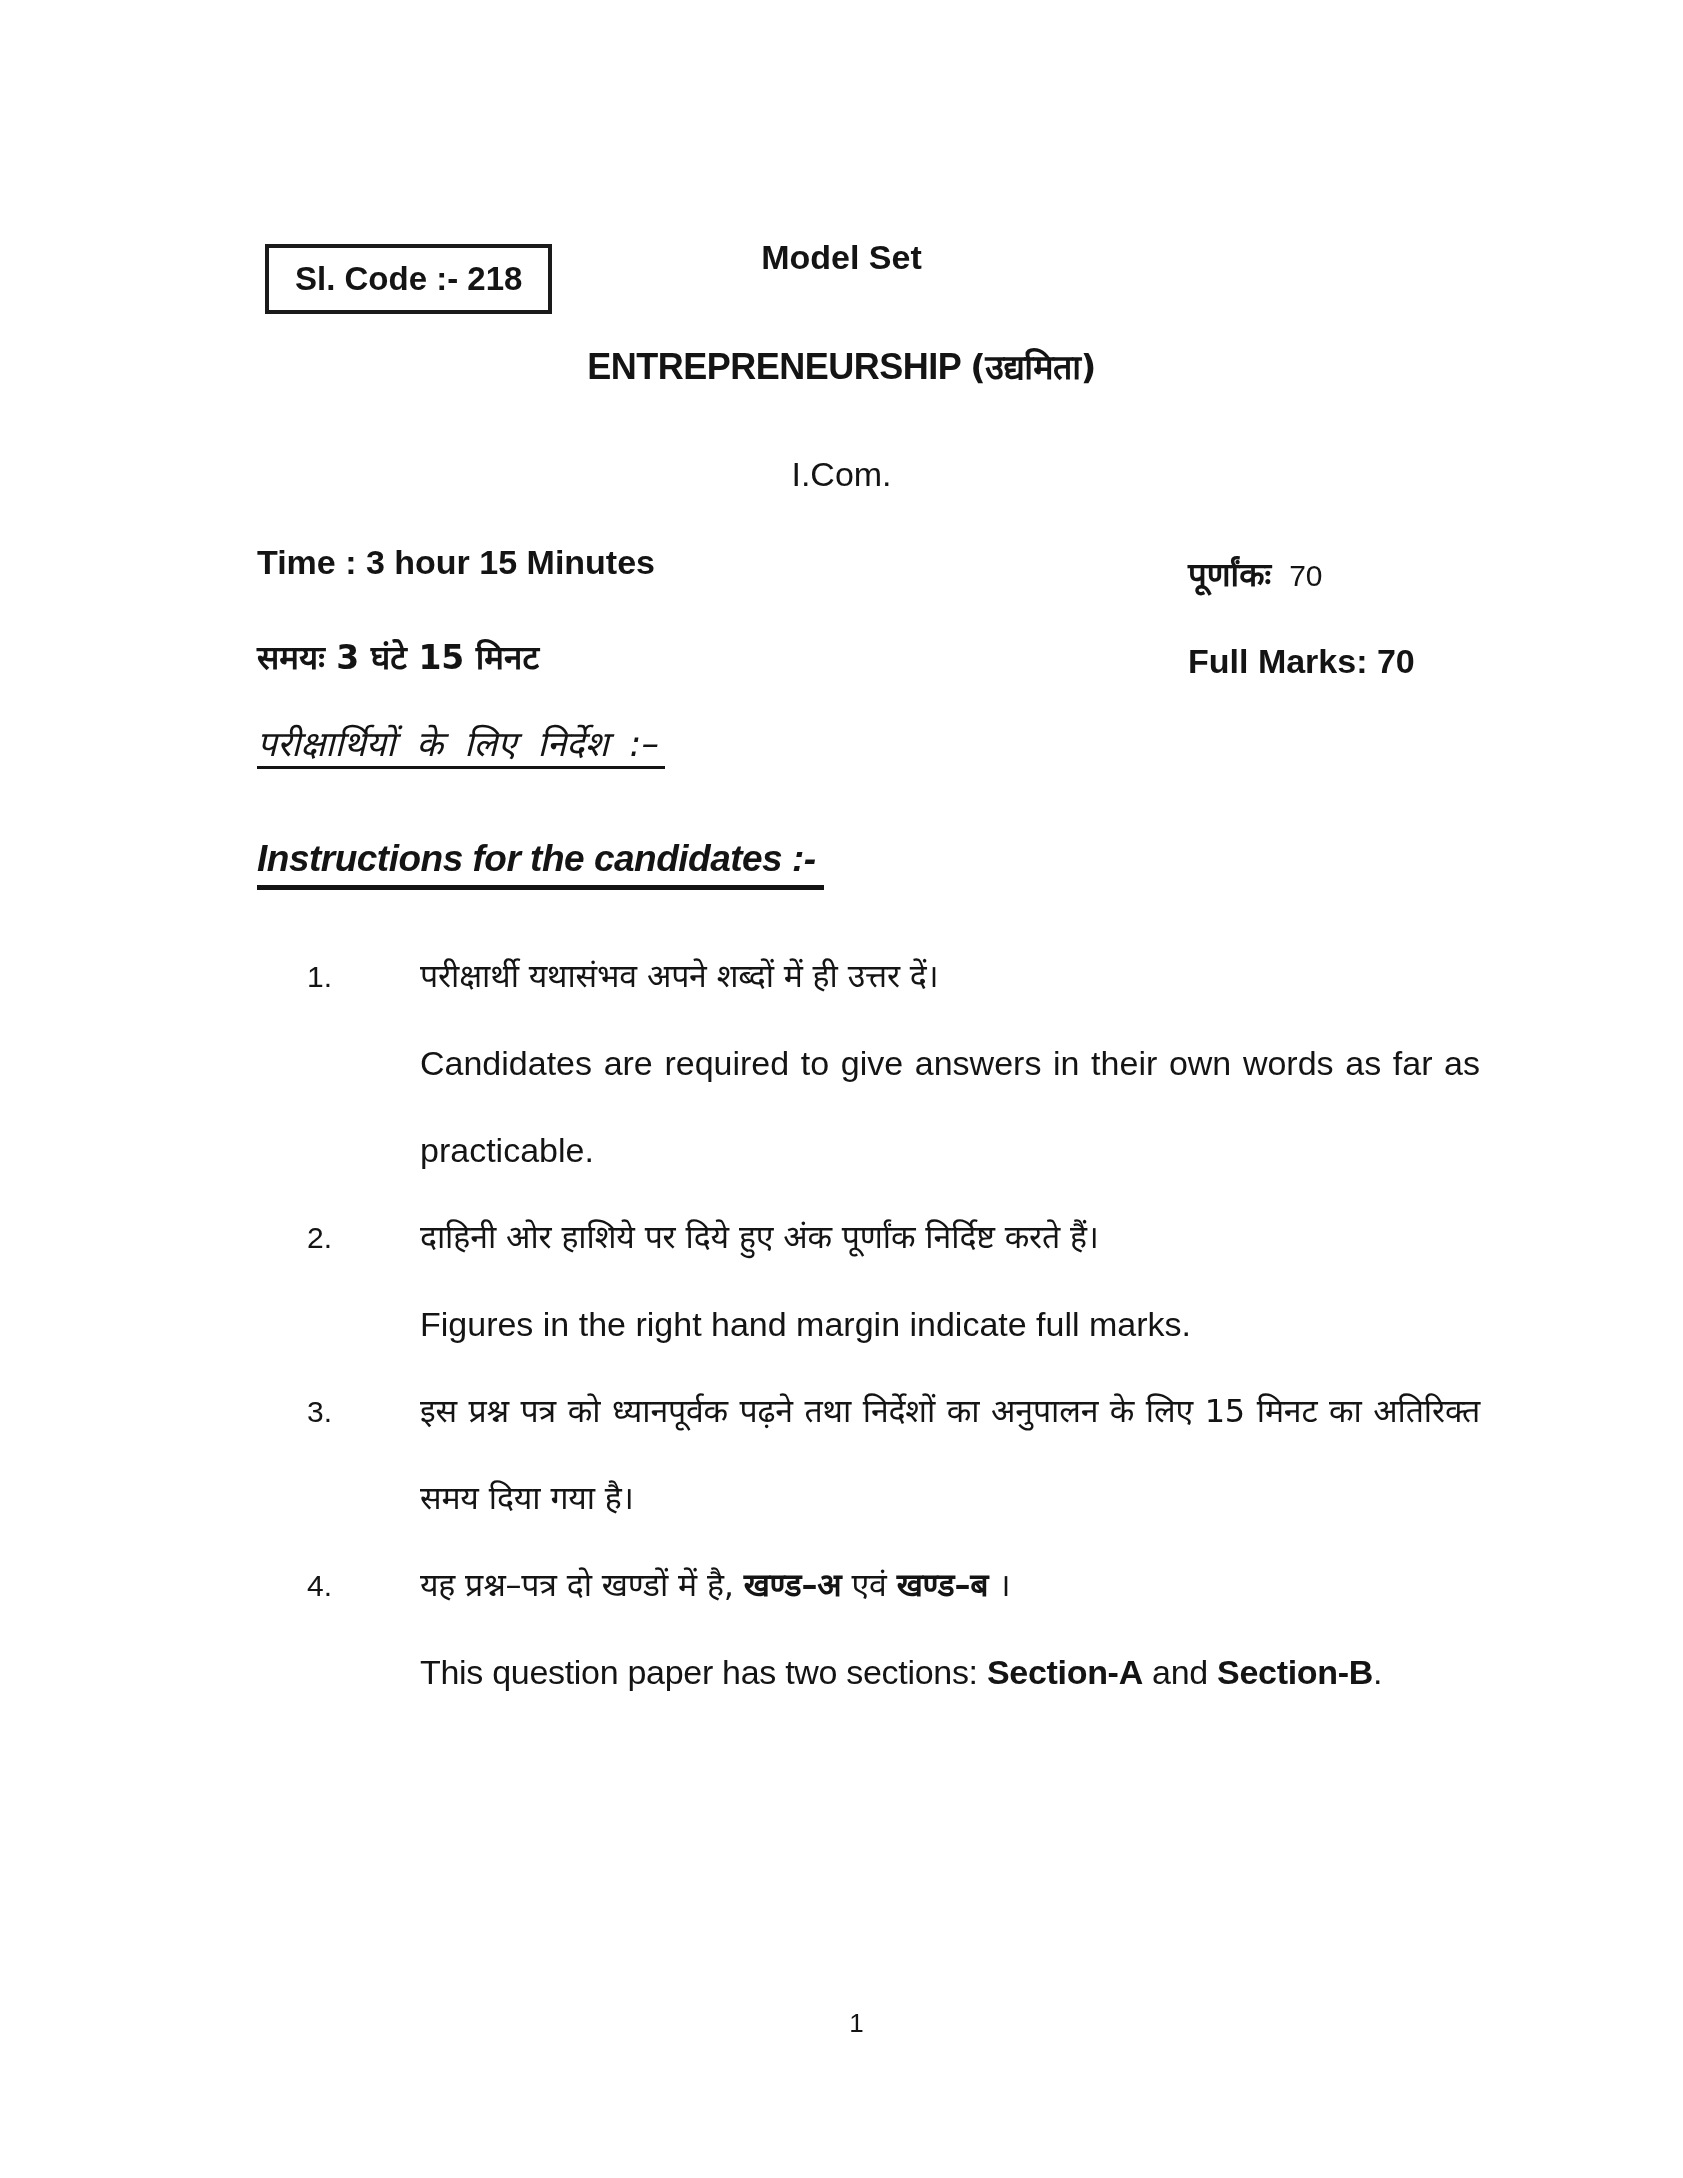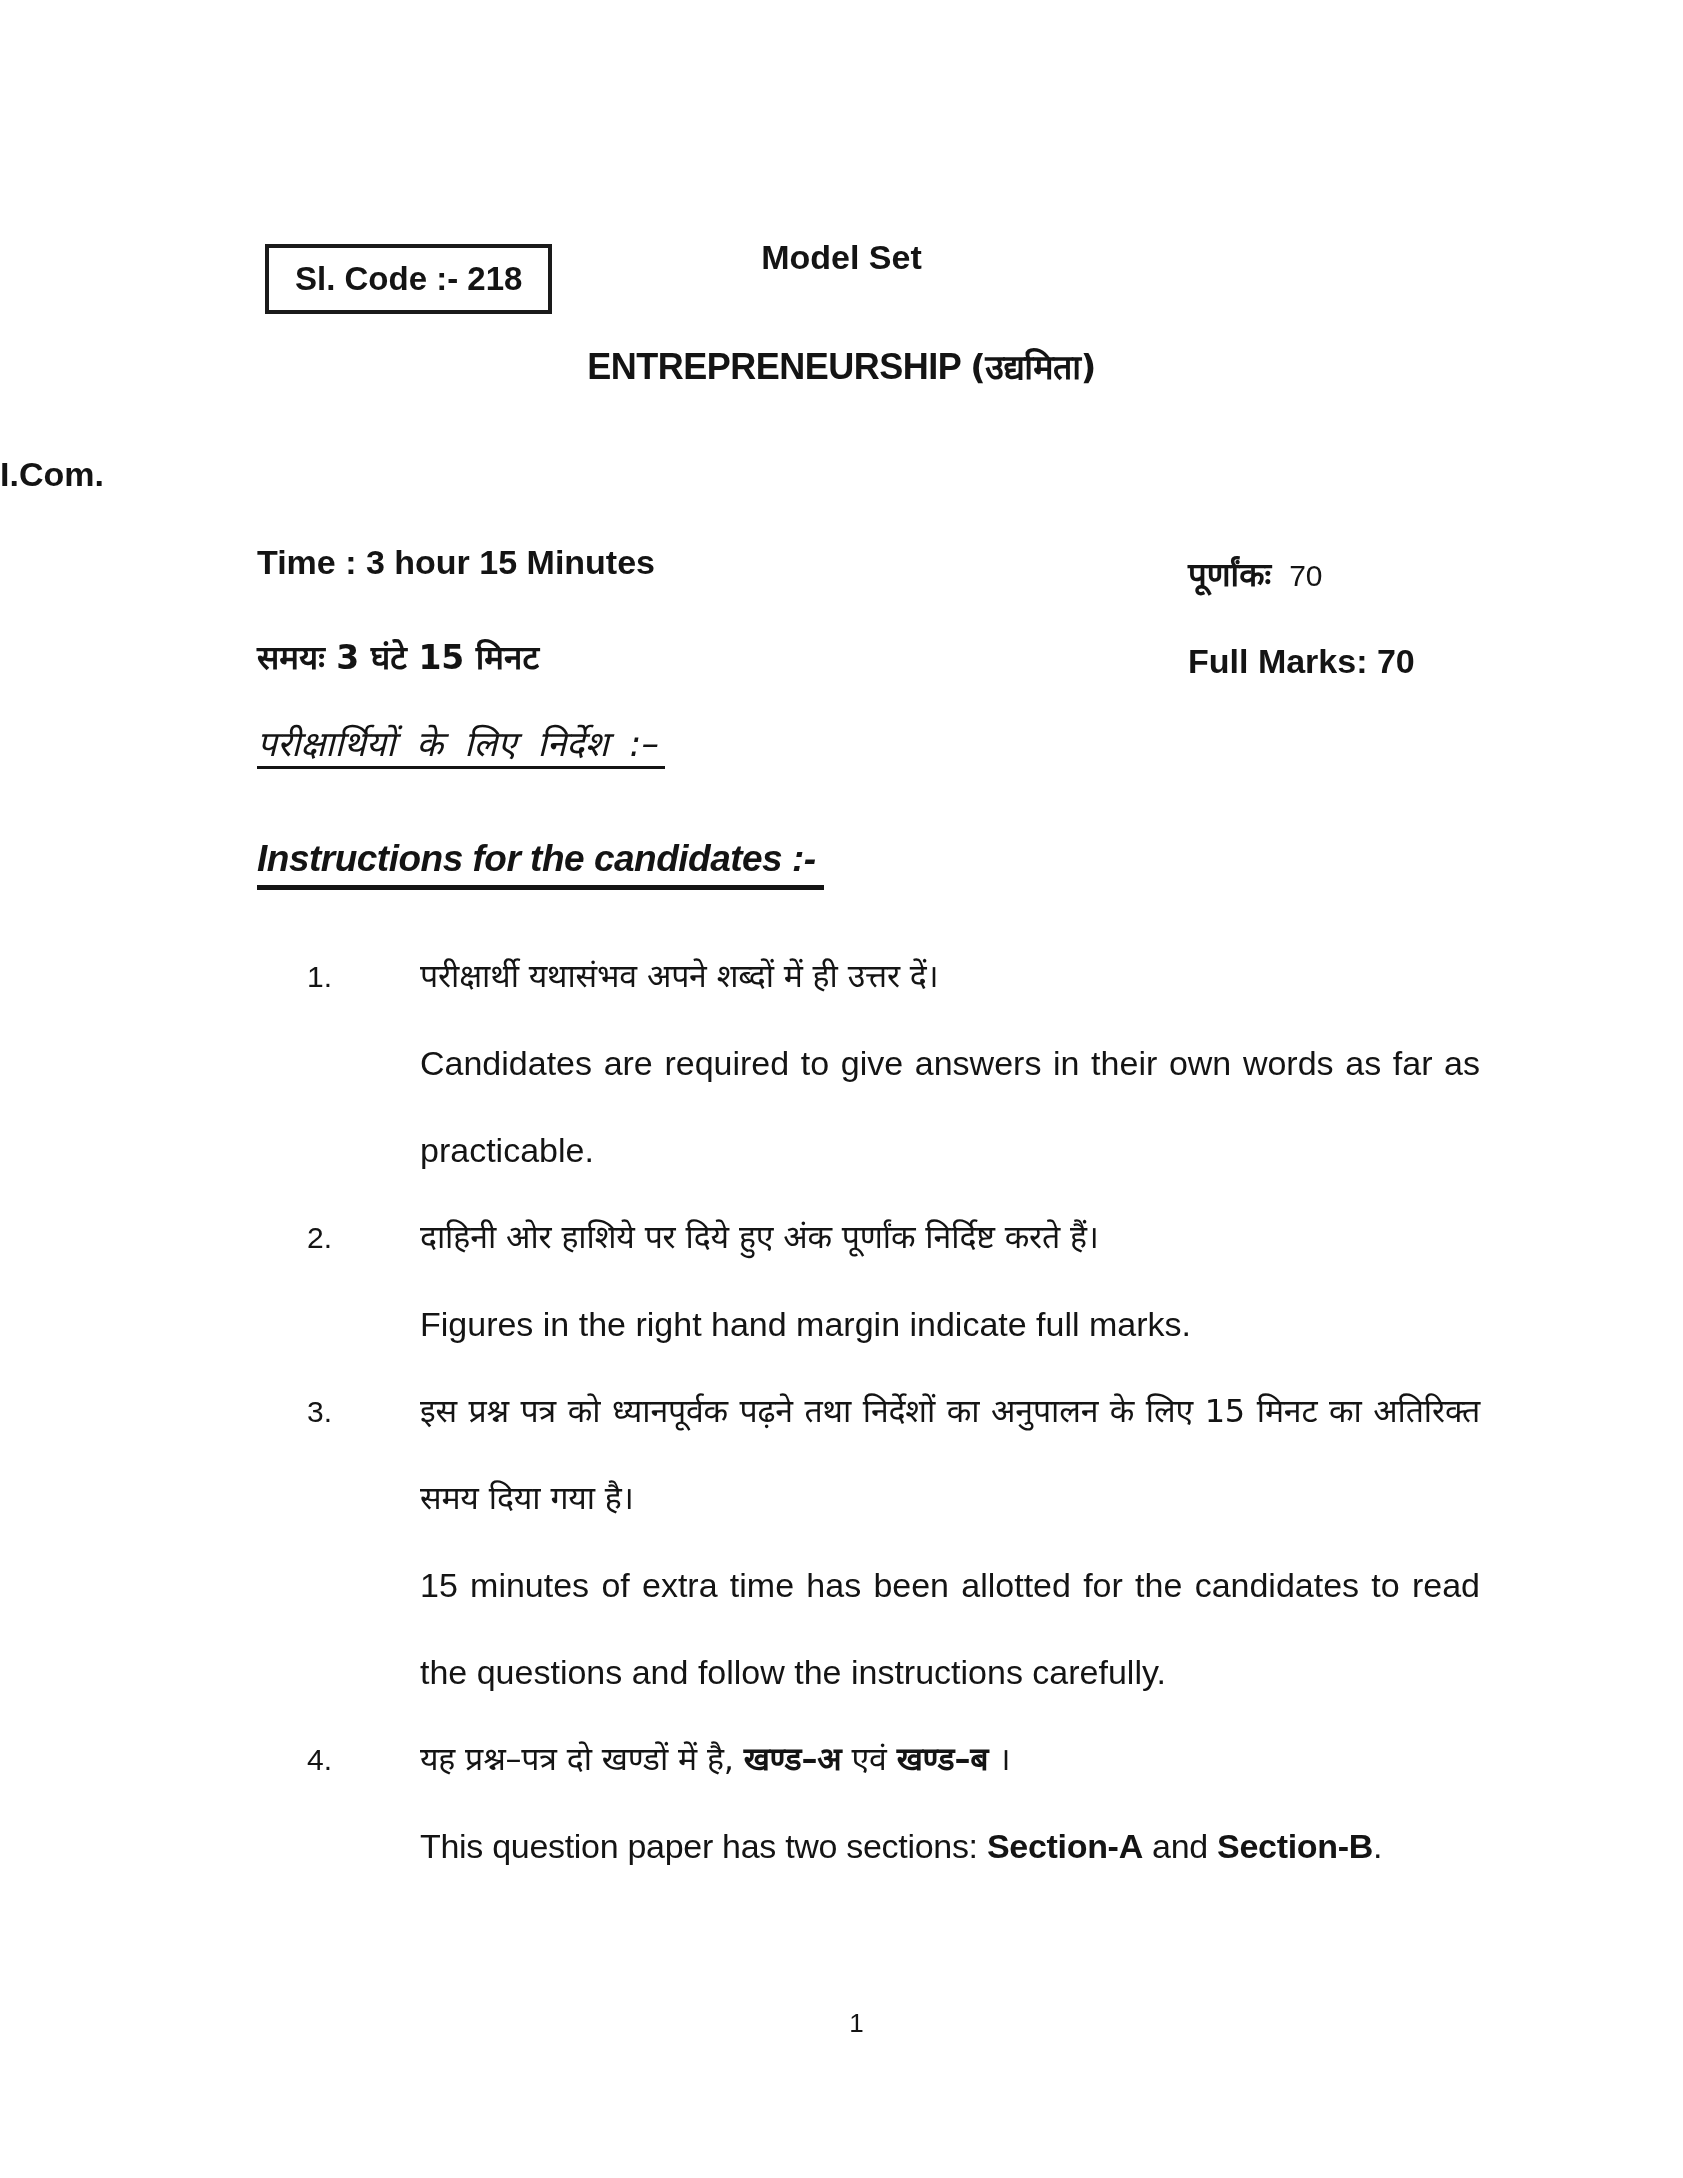--- a/index.html
+++ b/index.html
@@ -29,21 +29,21 @@
     position:absolute;top:238px;left:0;width:100%;
     text-align:center;font-size:34px;font-weight:700;
   }
   .subject{
     position:absolute;top:343px;left:0;width:100%;
     text-align:center;font-size:36px;font-weight:700;letter-spacing:-0.5px;
   }
   .subject .hi{font-size:34px;font-weight:700;}
   .stream{
     position:absolute;top:455px;left:0;width:100%;
-    text-align:left;font-size:34px;font-weight:700;
+    text-align:center;font-size:34px;font-weight:400;
   }
   .meta-row{
     position:absolute;left:257px;right:198px;height:50px;
   }
   .meta-row .left{position:absolute;left:0;top:0;white-space:nowrap;}
   .meta-row .right{position:absolute;left:931px;top:8px;white-space:nowrap;}
   .meta-row.row1{top:543px;text-align:center;}
   .meta-row.row2{top:634px;}
   .time-en{font-size:34px;font-weight:700;}
   .marks-hi-label{font-size:33px;font-weight:700;}
@@ -132,21 +132,20 @@
       <div class="ins-body">
         <p class="hi">दाहिनी ओर हाशिये पर दिये हुए अंक पूर्णांक निर्दिष्ट करते हैं।</p>
         <p class="en">Figures in the right hand margin indicate full marks.</p>
       </div>
     </div>
 
     <div class="ins-item">
       <div class="ins-num">3.</div>
       <div class="ins-body">
         <p class="hi">इस प्रश्न पत्र को ध्यानपूर्वक पढ़ने तथा निर्देशों का अनुपालन के लिए 15 मिनट का अतिरिक्त समय दिया गया है।</p>
-        <p class="en">15 minutes of extra time has been allotted for the candidates to read the questions and follow the instructions carefully.</p>
       </div>
     </div>
 
     <div class="ins-item">
       <div class="ins-num">4.</div>
       <div class="ins-body">
         <p class="hi"><span>यह प्रश्न–पत्र दो खण्डों में है, </span><span class="b">खण्ड–अ</span><span> एवं </span><span class="b">खण्ड–ब</span><span> ।</span></p>
         <p class="en nowrap"><span>This question paper has two sections: </span><span class="b">Section-A</span><span> and </span><span class="b">Section-B</span><span>.</span></p>
       </div>
     </div>

